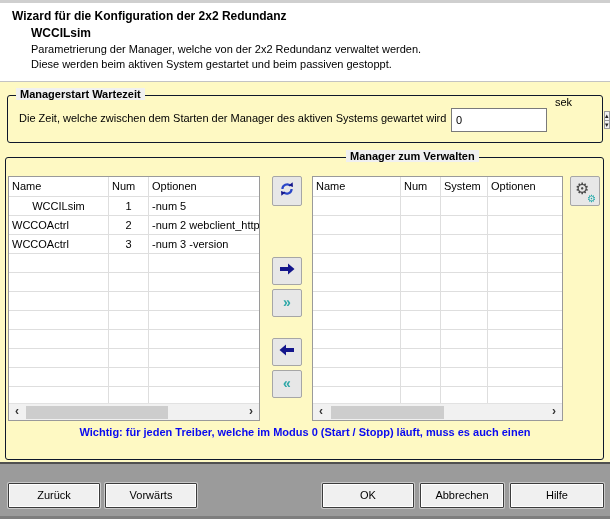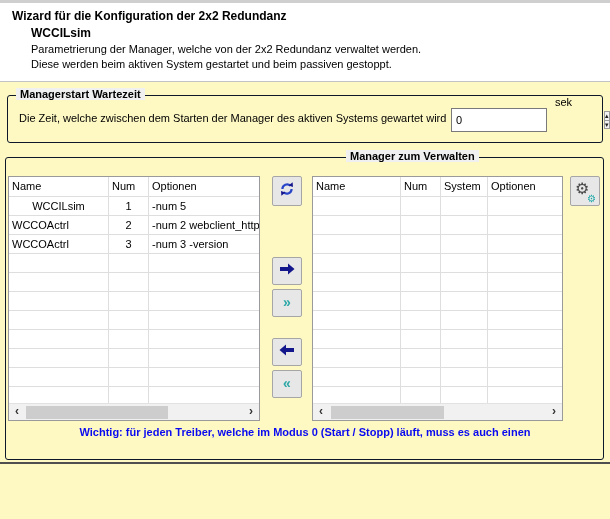--- a/index.html
+++ b/index.html
@@ -297,13 +297,21 @@
       <span class="gear-big">⚙</span>
       <span class="gear-small">⚙</span>
     </span>
   </div>
 
   <div id="warning">
     <div>Wichtig: für jeden Treiber, welche im Modus 0 (Start / Stopp) läuft, muss es auch einen</div>
   </div>
 
   <div id="footer-sep"></div>
+  <div id="footer">
+    <div id="btn-back" class="btn">Zurück</div>
+    <div id="btn-forward" class="btn">Vorwärts</div>
+    <div id="btn-ok" class="btn">OK</div>
+    <div id="btn-cancel" class="btn">Abbrechen</div>
+    <div id="btn-help" class="btn">Hilfe</div>
+    <div id="footer-bottom-edge"></div>
+  </div>
 </div>
 
 </body></html>

